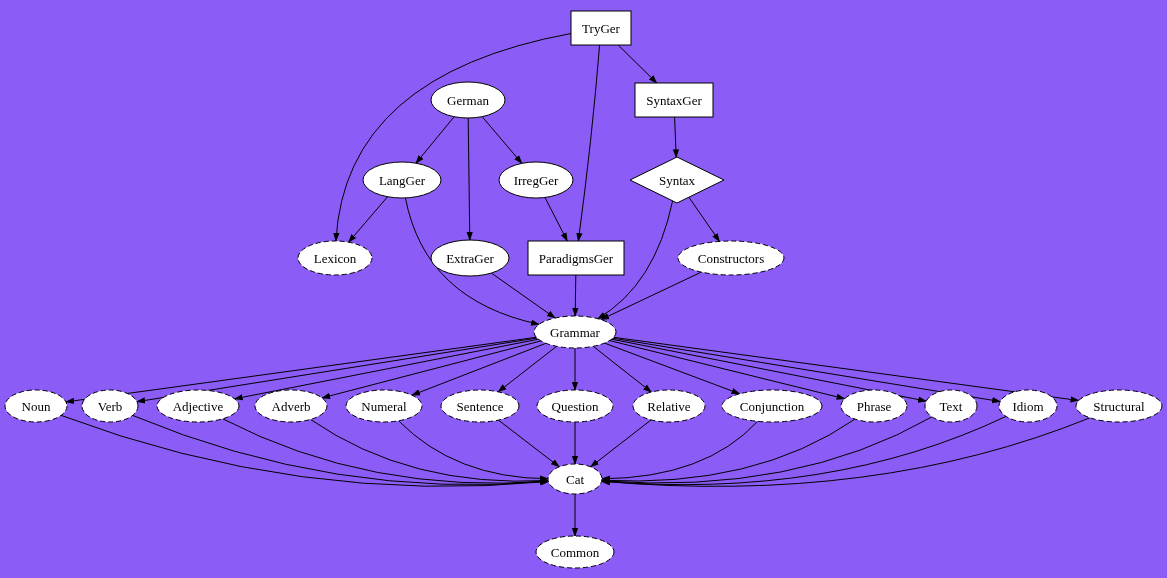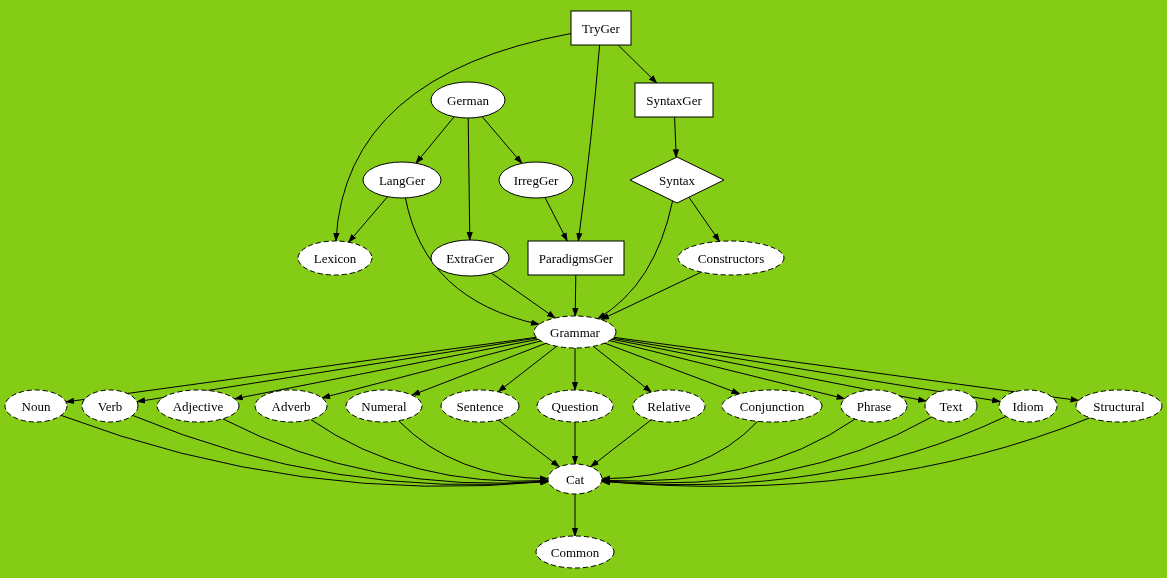--- a/index.html
+++ b/index.html
@@ -1,20 +1,20 @@
 <!DOCTYPE html>
 <html><head>
 <meta charset="utf-8">
 <style>
   html, body { margin: 0; padding: 0; background: #ffffff; }
   #canvas {
     position: relative;
     width: 1167px;
     height: 578px;
-    background: #84cc16;
+    background: #8b5cf6;
     overflow: hidden;
   }
   svg { display: block; }
   .edge {
     fill: none;
     stroke: #000000;
     stroke-width: 1;
   }
   .node-shape {
     fill: #ffffff;

